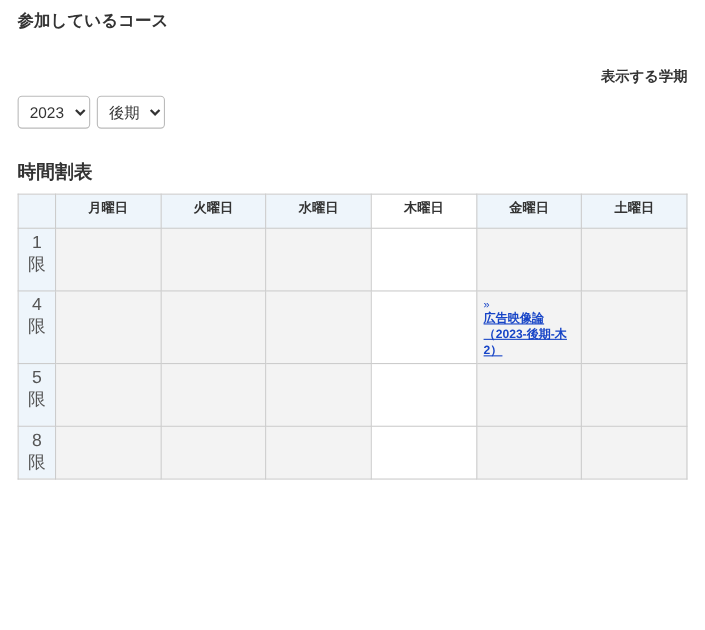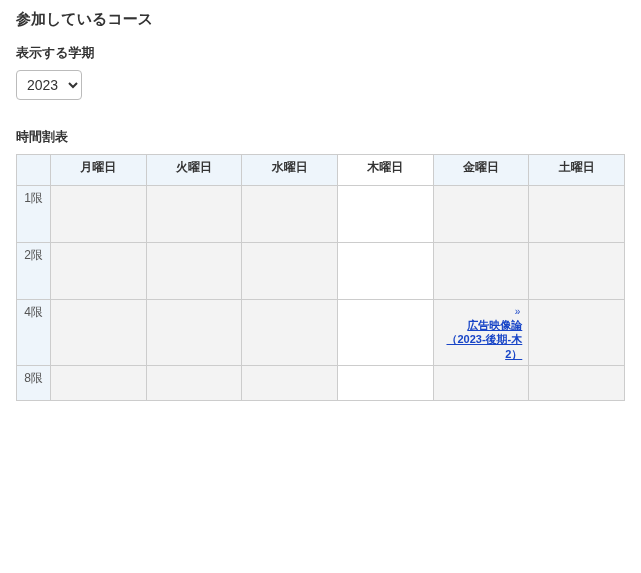--- a/index.html
+++ b/index.html
@@ -11,45 +11,46 @@
     background: #fff;
   }
   .page {
     width: 641px;
     box-sizing: border-box;
     padding: 10px 16px 20px 16px;
   }
   .page-title {
     font-size: 15px;
     font-weight: bold;
-    margin: 0 0 15px 0;
+    margin: 0 0 32px 0;
   }
   .term-section {
     margin-bottom: 28px;
   }
   .term-label {
     font-size: 13px;
     font-weight: bold;
     margin-bottom: 8px;
+    text-align: right;
   }
   .selects-row {
     display: flex;
     gap: 6px;
   }
   select.term-select {
     height: 30px;
     padding: 1px 6px;
     font-size: 14px;
     border: 1px solid #bbb;
     border-radius: 4px;
     background: #fff;
     color: #333;
   }
   .timetable-label {
-    font-size: 13px;
+    font-size: 17px;
     font-weight: bold;
     margin-bottom: 8px;
   }
   table.timetable {
     width: 100%;
     border-collapse: collapse;
     table-layout: fixed;
   }
   table.timetable th,
   table.timetable td {
@@ -66,34 +67,34 @@
   }
   table.timetable thead th.corner {
     background: #eef5fb;
   }
   col.period-col { width: 34px; }
   col.day-col { width: auto; }
   table.timetable tbody th.period-head {
     background: #eef5fb;
     text-align: center;
     font-weight: normal;
-    font-size: 12px;
+    font-size: 16px;
     color: #555;
   }
   table.timetable tbody td {
     background: #f3f3f3;
   }
   table.timetable tbody td.today-col {
     background: #ffffff;
   }
   table.timetable thead th.today-head {
     background: #ffffff;
     margin-left: 37px;
   }
-  tr.row-tall td, tr.row-tall th { height: 48px; text-align: right; }
+  tr.row-tall td, tr.row-tall th { height: 48px; }
   tr.row-short td, tr.row-short th { height: 26px; }
   a.course-link {
     color: #1845c7;
     text-decoration: underline;
     font-size: 11px;
     font-weight: bold;
     line-height: 1.3;
     display: inline-block;
   }
   .link-arrow {
@@ -106,20 +107,23 @@
 <body>
 
 <div class="page">
   <h2 class="page-title">参加しているコース</h2>
 
   <div class="term-section">
     <div class="term-label">表示する学期</div>
     <div class="selects-row">
       <select class="term-select">
         <option>2023</option>
+      </select>
+      <select class="term-select">
+        <option>後期</option>
       </select>
     </div>
   </div>
 
   <div class="timetable-label">時間割表</div>
 
   <table class="timetable">
     <colgroup>
       <col class="period-col">
       <col class="day-col">
@@ -144,37 +148,37 @@
       <tr class="row-tall">
         <th class="period-head">1限</th>
         <td></td>
         <td></td>
         <td></td>
         <td class="today-col"></td>
         <td></td>
         <td></td>
       </tr>
       <tr class="row-tall">
-        <th class="period-head">2限</th>
-        <td></td>
-        <td></td>
-        <td></td>
-        <td class="today-col"></td>
-        <td></td>
-        <td></td>
-      </tr>
-      <tr class="row-tall">
         <th class="period-head">4限</th>
         <td></td>
         <td></td>
         <td></td>
         <td class="today-col"></td>
         <td>
           <span class="link-arrow">»</span><a href="#" class="course-link">広告映像論（2023-後期-木2）</a>
         </td>
+        <td></td>
+      </tr>
+      <tr class="row-tall">
+        <th class="period-head">5限</th>
+        <td></td>
+        <td></td>
+        <td></td>
+        <td class="today-col"></td>
+        <td></td>
         <td></td>
       </tr>
       <tr class="row-short">
         <th class="period-head">8限</th>
         <td></td>
         <td></td>
         <td></td>
         <td class="today-col"></td>
         <td></td>
         <td></td>

